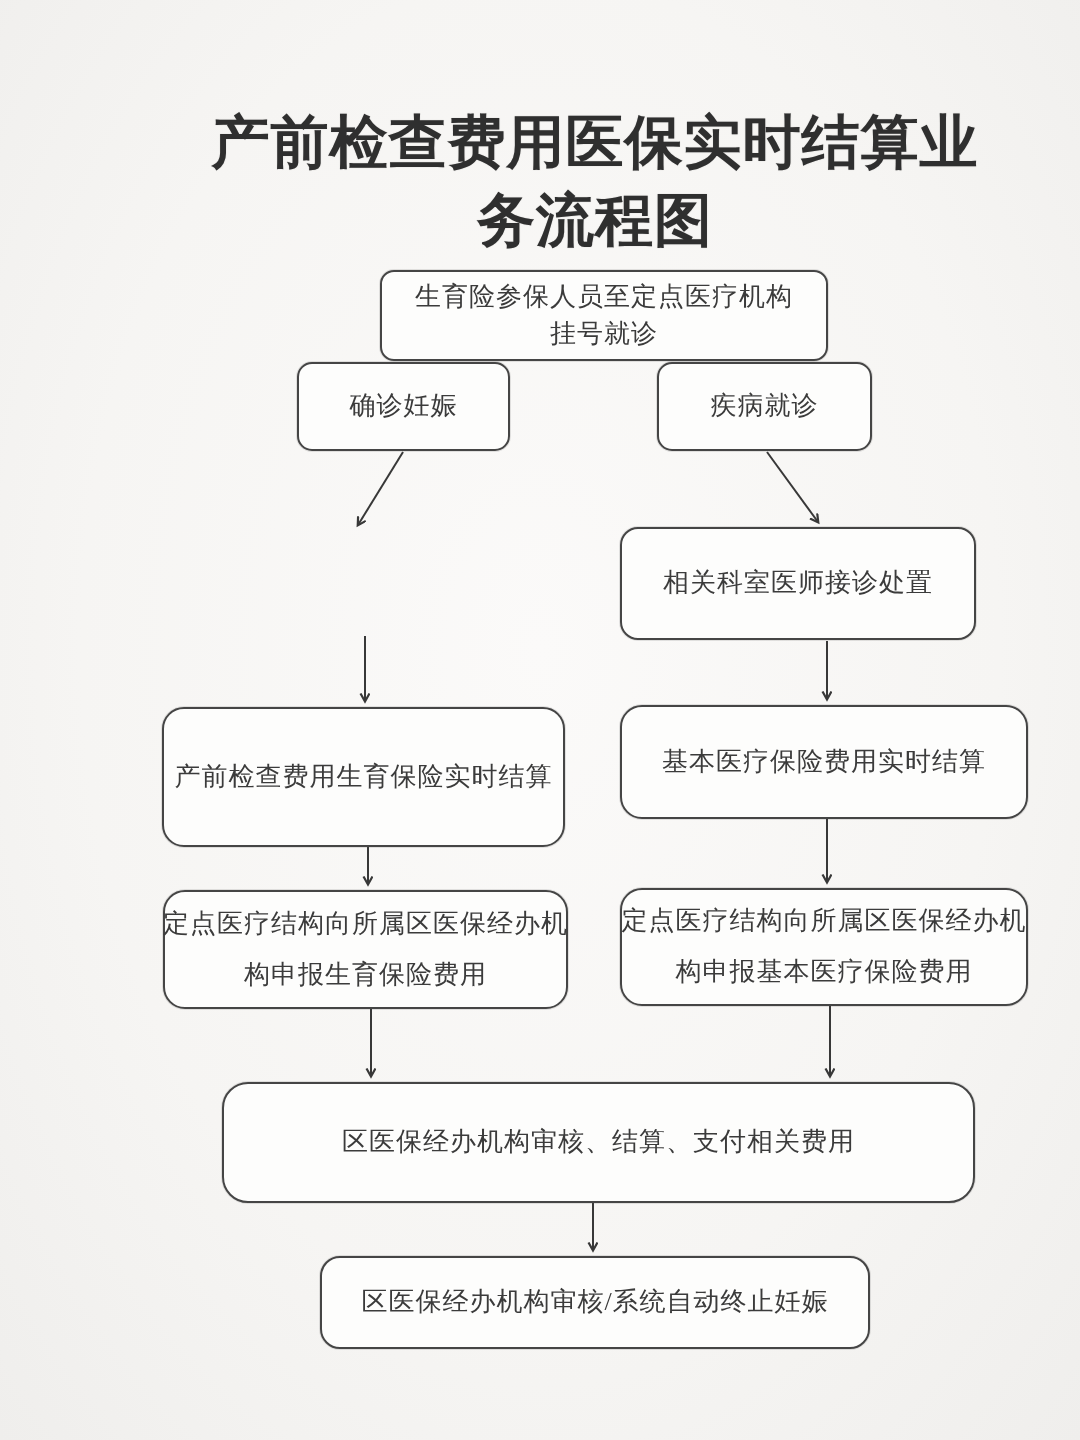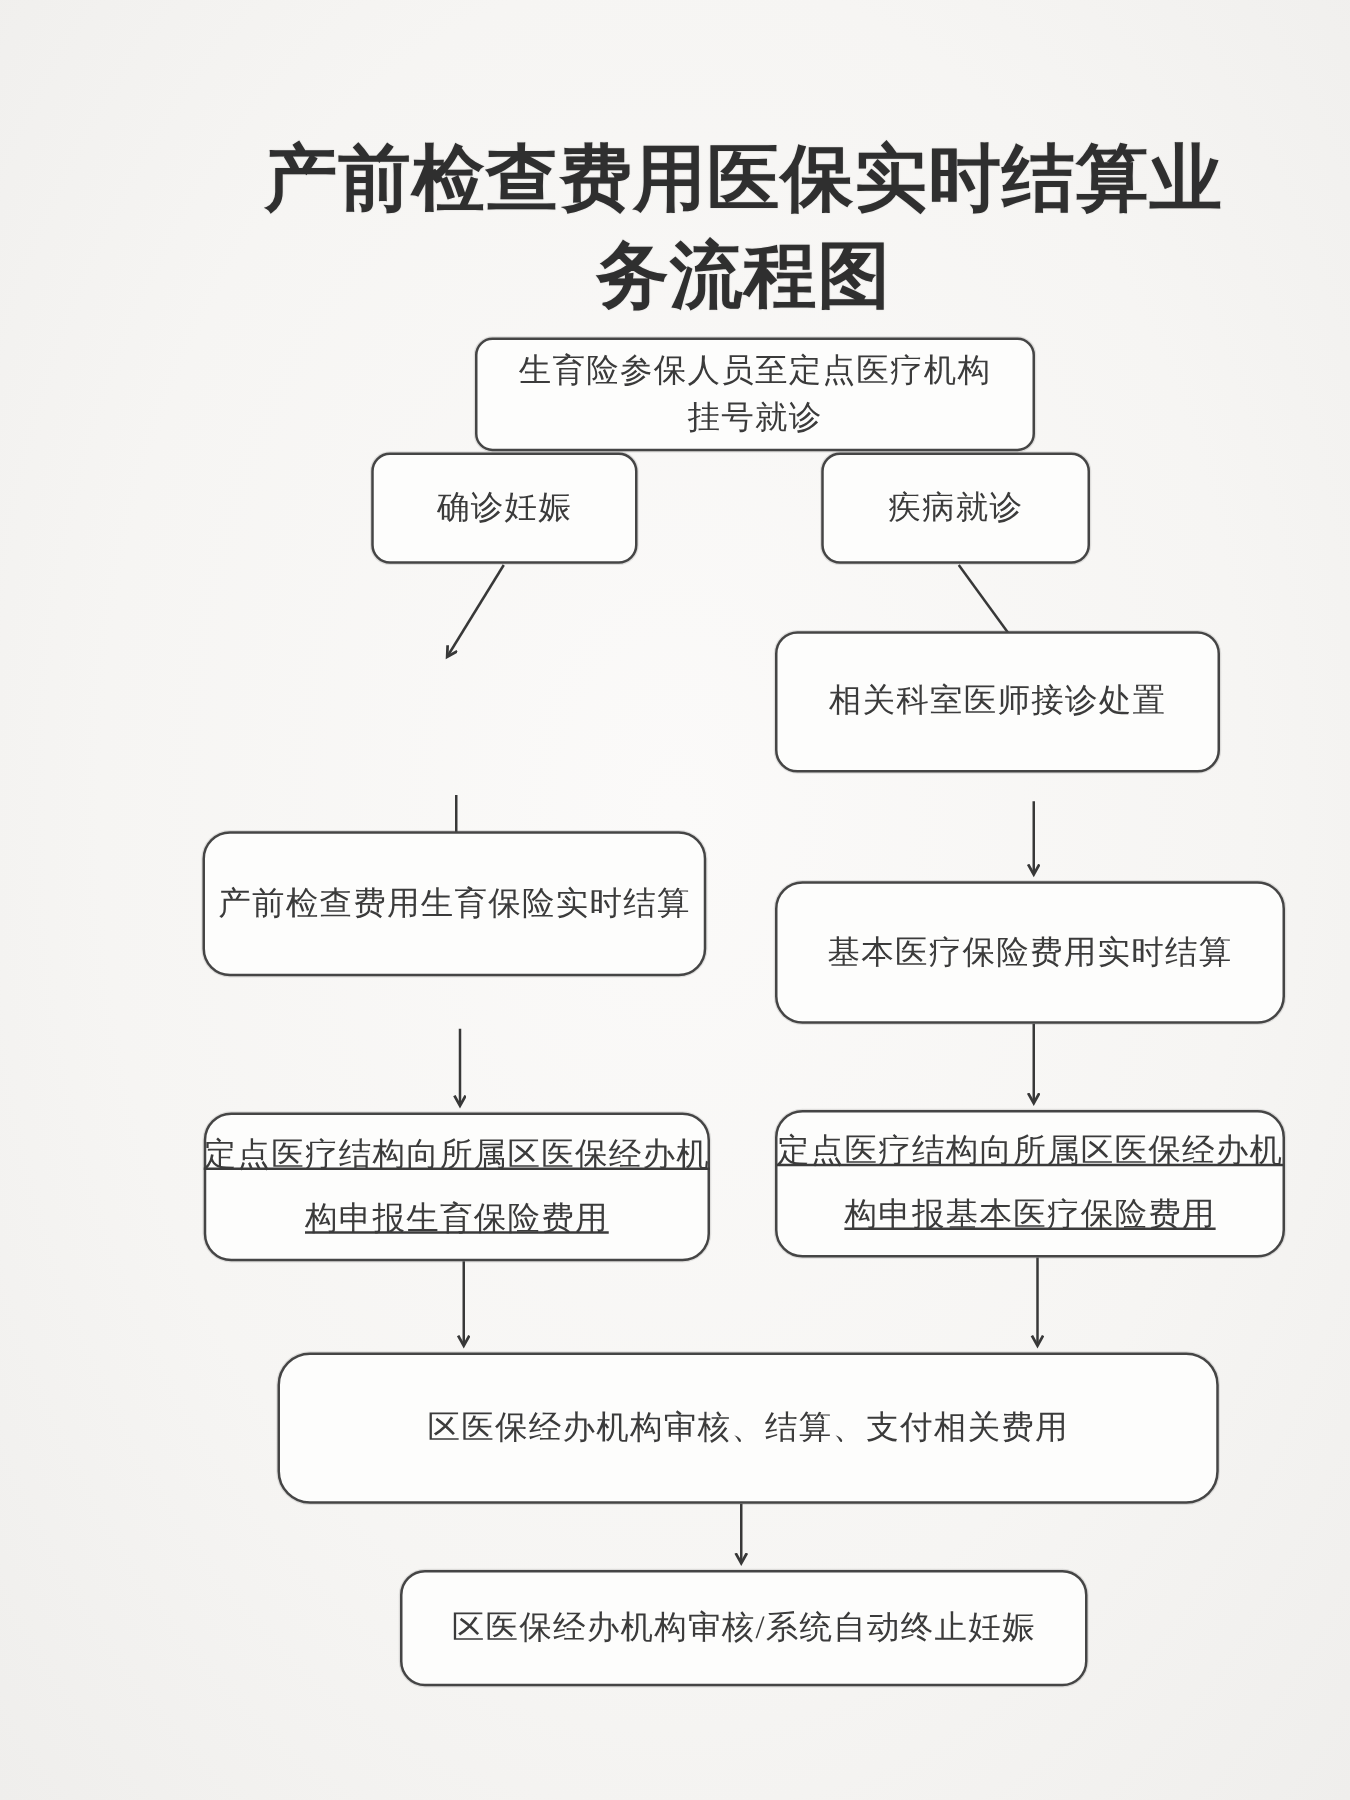--- a/index.html
+++ b/index.html
@@ -41,21 +41,21 @@
     align-items: center;
     justify-content: center;
     text-align: center;
     font-size: 26px;
     line-height: 1.42;
     letter-spacing: 1px;
     color: #3b3b3b;
     padding: 4px 10px;
   }
   .flow-box .ln { white-space: nowrap; }
-  .wide-lines { line-height: 1.95; text-decoration: underline; }
+  .wide-lines { line-height: 1.95; }
   .big-radius { border-radius: 22px; }
   svg.arrows {
     position: absolute;
     left: 0;
     top: 0;
     width: 1080px;
     height: 1440px;
     pointer-events: none;
   }
   svg.arrows line { stroke: #383838; stroke-width: 2; }
@@ -93,25 +93,25 @@
 
   <div class="flow-box" style="left:297px; top:362px; width:213px; height:89px; border-radius:15px;">
     <div class="ln">确诊妊娠</div>
   </div>
 
   <div class="flow-box" style="left:657px; top:362px; width:215px; height:89px; border-radius:15px;">
     <div class="ln">疾病就诊</div>
   </div>
 
 
-  <div class="flow-box" style="left:620px; top:505px; width:356px; height:113px; border-radius:18px;">
+  <div class="flow-box" style="left:620px; top:527px; width:356px; height:113px; border-radius:18px;">
     <div class="ln">相关科室医师接诊处置</div>
   </div>
 
-  <div class="flow-box big-radius" style="left:162px; top:665px; width:403px; height:116px;">
+  <div class="flow-box big-radius" style="left:162px; top:707px; width:403px; height:140px;">
     <div class="ln">产前检查费用生育保险实时结算</div>
   </div>
 
   <div class="flow-box big-radius" style="left:620px; top:705px; width:408px; height:114px;">
     <div class="ln">基本医疗保险费用实时结算</div>
   </div>
 
   <div class="flow-box wide-lines big-radius" style="left:163px; top:890px; width:405px; height:119px;">
     <div class="ln">定点医疗结构向所属区医保经办机</div>
     <div class="ln">构申报生育保险费用</div>

